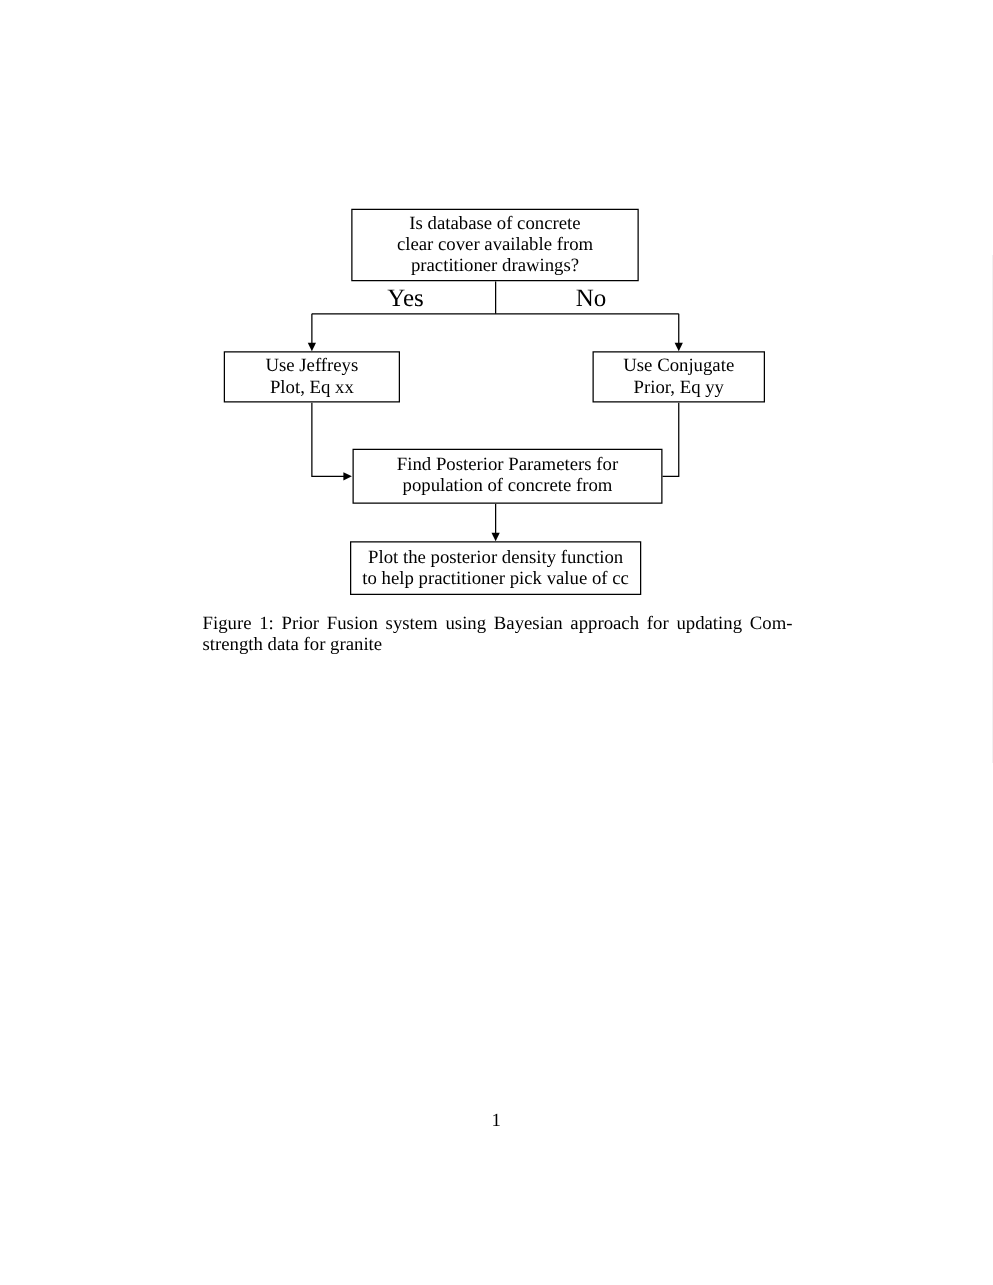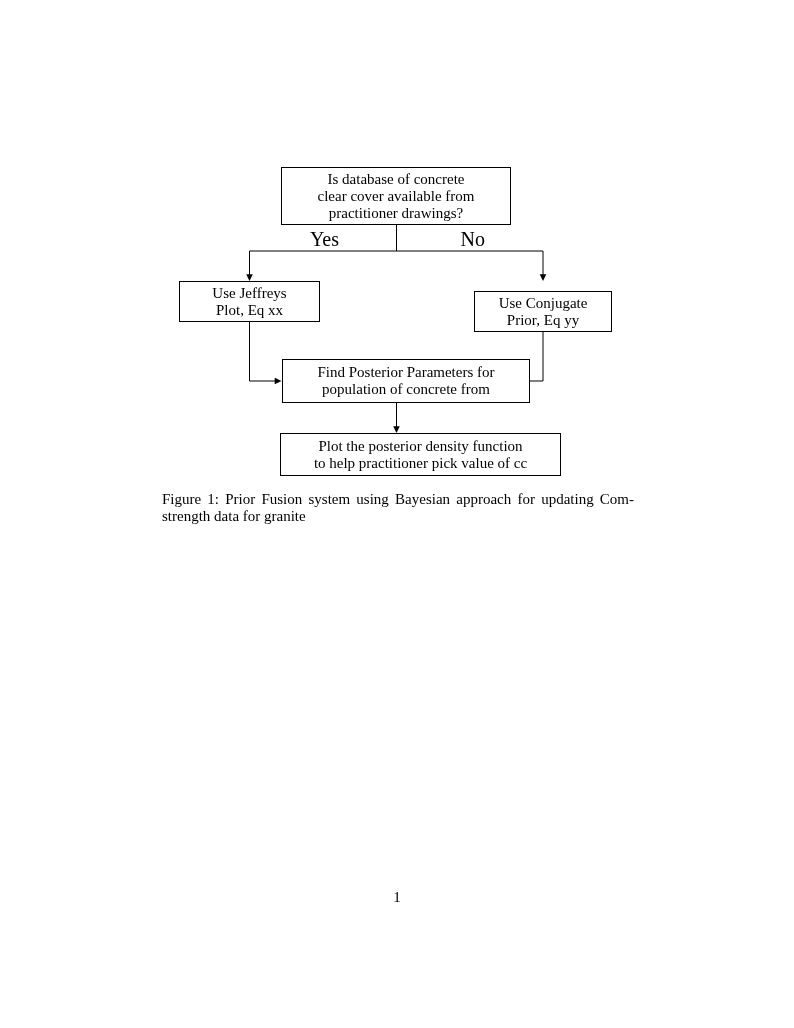--- a/index.html
+++ b/index.html
@@ -41,23 +41,23 @@
     flex-direction: column;
     justify-content: center;
     align-items: center;
     text-align: center;
     font-size: 15px;
     line-height: 17px;
   }
   .node span { display: block; white-space: nowrap; }
   .node-decision  { left: 281px; top: 167px; width: 230px; height: 58px; }
   .node-jeffreys  { left: 179px; top: 281px; width: 141px; height: 41px; }
-  .node-conjugate { left: 474px; top: 281px; width: 138px; height: 41px; margin-top: 10px; }
+  .node-conjugate { left: 474px; top: 281px; width: 138px; height: 41px; }
   .node-posterior { left: 282px; top: 359px; width: 248px; height: 44px; }
-  .node-plot      { left: 280px; top: 433px; width: 281px; height: 43px; }
+  .node-plot      { left: 280px; top: 433px; width: 233px; height: 43px; }
   .edge-label {
     position: absolute;
     width: 40px;
     font-size: 20px;
     line-height: 17px;
     text-align: right;
   }
   .edge-label-yes { left: 299px; top: 231px; }
   .edge-label-no  { left: 445px; top: 231px; }
   .caption {

